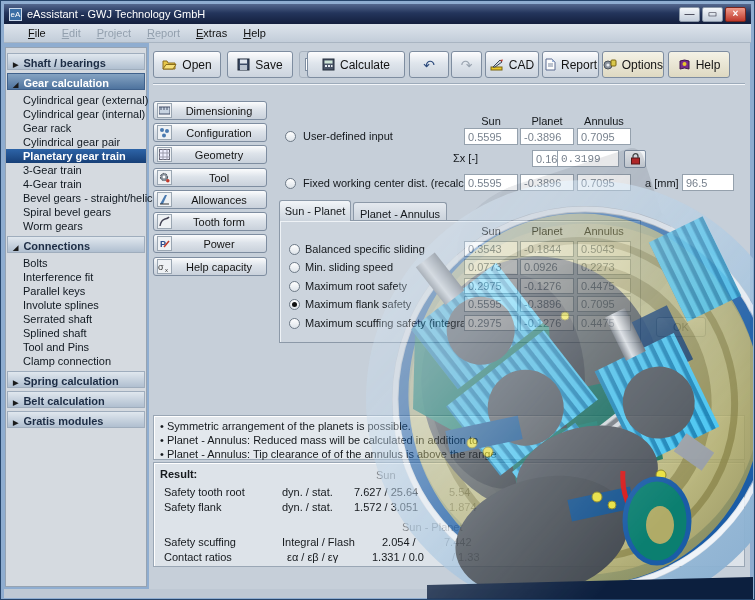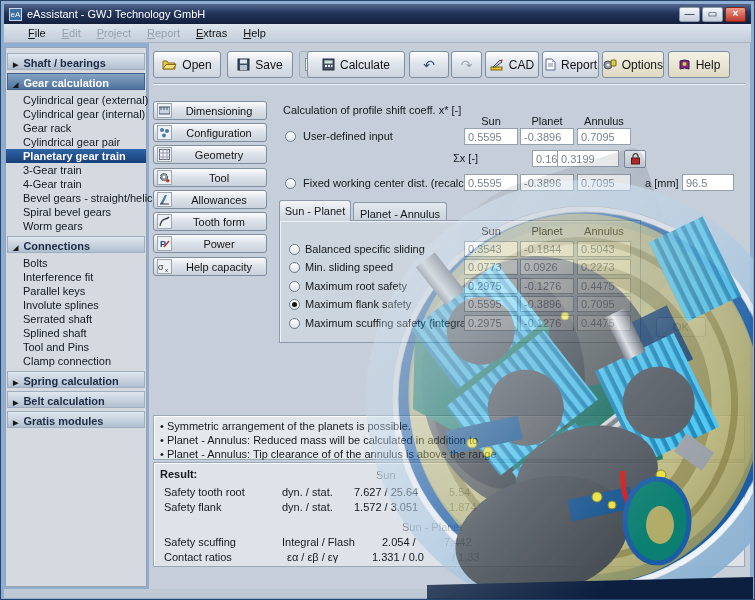--- a/index.html
+++ b/index.html
@@ -270,34 +270,33 @@
   <div class="mbtn" style="top:256px">
       <span class="micon">
         <svg width="13" height="11">
           <text x="0" y="9" font-size="9" fill="#333">σ</text>
           <text x="7" y="10.5" font-size="6" fill="#333">x</text>
         </svg>
       </span>
       <span class="mlabel">Help capacity</span>
     </div>
 
-  <div class="lbl" style="left:282px;top:103px">Calculation of profile shift coeff. x* [-]</div>
   <div class="colh" style="left:463px;top:114px">Sun</div>
   <div class="colh" style="left:519px;top:114px">Planet</div>
   <div class="colh" style="left:576px;top:114px">Annulus</div>
 
   <span class="radio" style="left:284px;top:130px"></span>
   <div class="lbl" style="left:302px;top:129px">User-defined input</div>
   <input class="fld" style="left: 463px; top: 127px;" readonly="" value="0.5595">
   <input class="fld" style="left: 519px; top: 127px;" readonly="" value="-0.3896">
   <input class="fld" style="left: 576px; top: 127px;" readonly="" value="0.7095">
 
   <div class="lbl" style="left:452px;top:151px">Σx [-]</div>
   <input class="fld" style="left: 487px; top: 149px; width: 62px; margin-left: 44px;" readonly="" value="0.1699">
-  <input class="fld" style="left: 556px; top: 149px; width: 62px;" readonly="" value="0.3199">
+  <input class="fld" style="left: 556px; top: 149px; width: 62px; font-family: Liberation Mono, monospace;" readonly="" value="0.3199">
   <div class="lockbtn">
     <svg width="11" height="12">
         <rect x="1.5" y="5" width="8" height="6" fill="#c02020" stroke="#5c0e0e"></rect>
         <path d="M3 5 V3.2 A2.5 2.5 0 0 1 8 3.2 V5" fill="none" stroke="#444" stroke-width="1.3"></path>
       </svg>
   </div>
 
   <span class="radio" style="left:284px;top:177px"></span>
   <div class="lbl" style="left:302px;top:176px">Fixed working center dist. (recalculation)</div>
   <input class="fld" style="left: 463px; top: 173px;" readonly="" value="0.5595">

